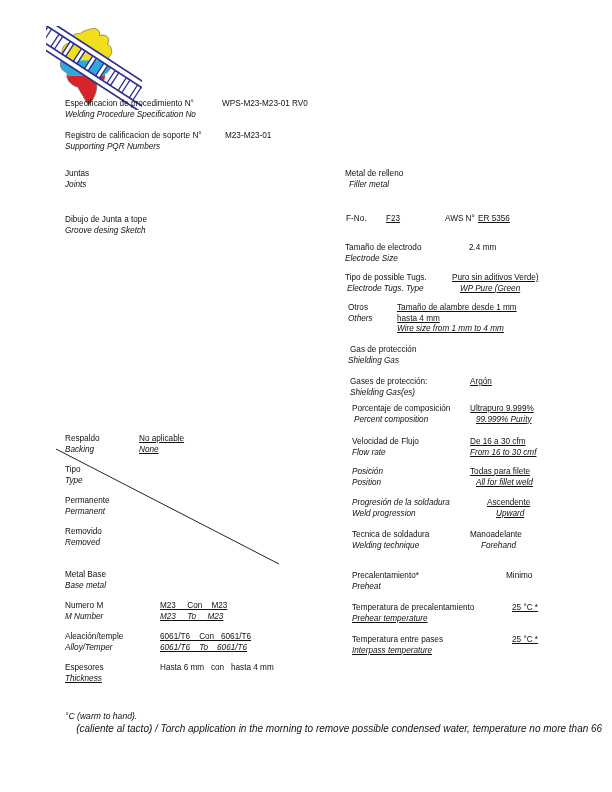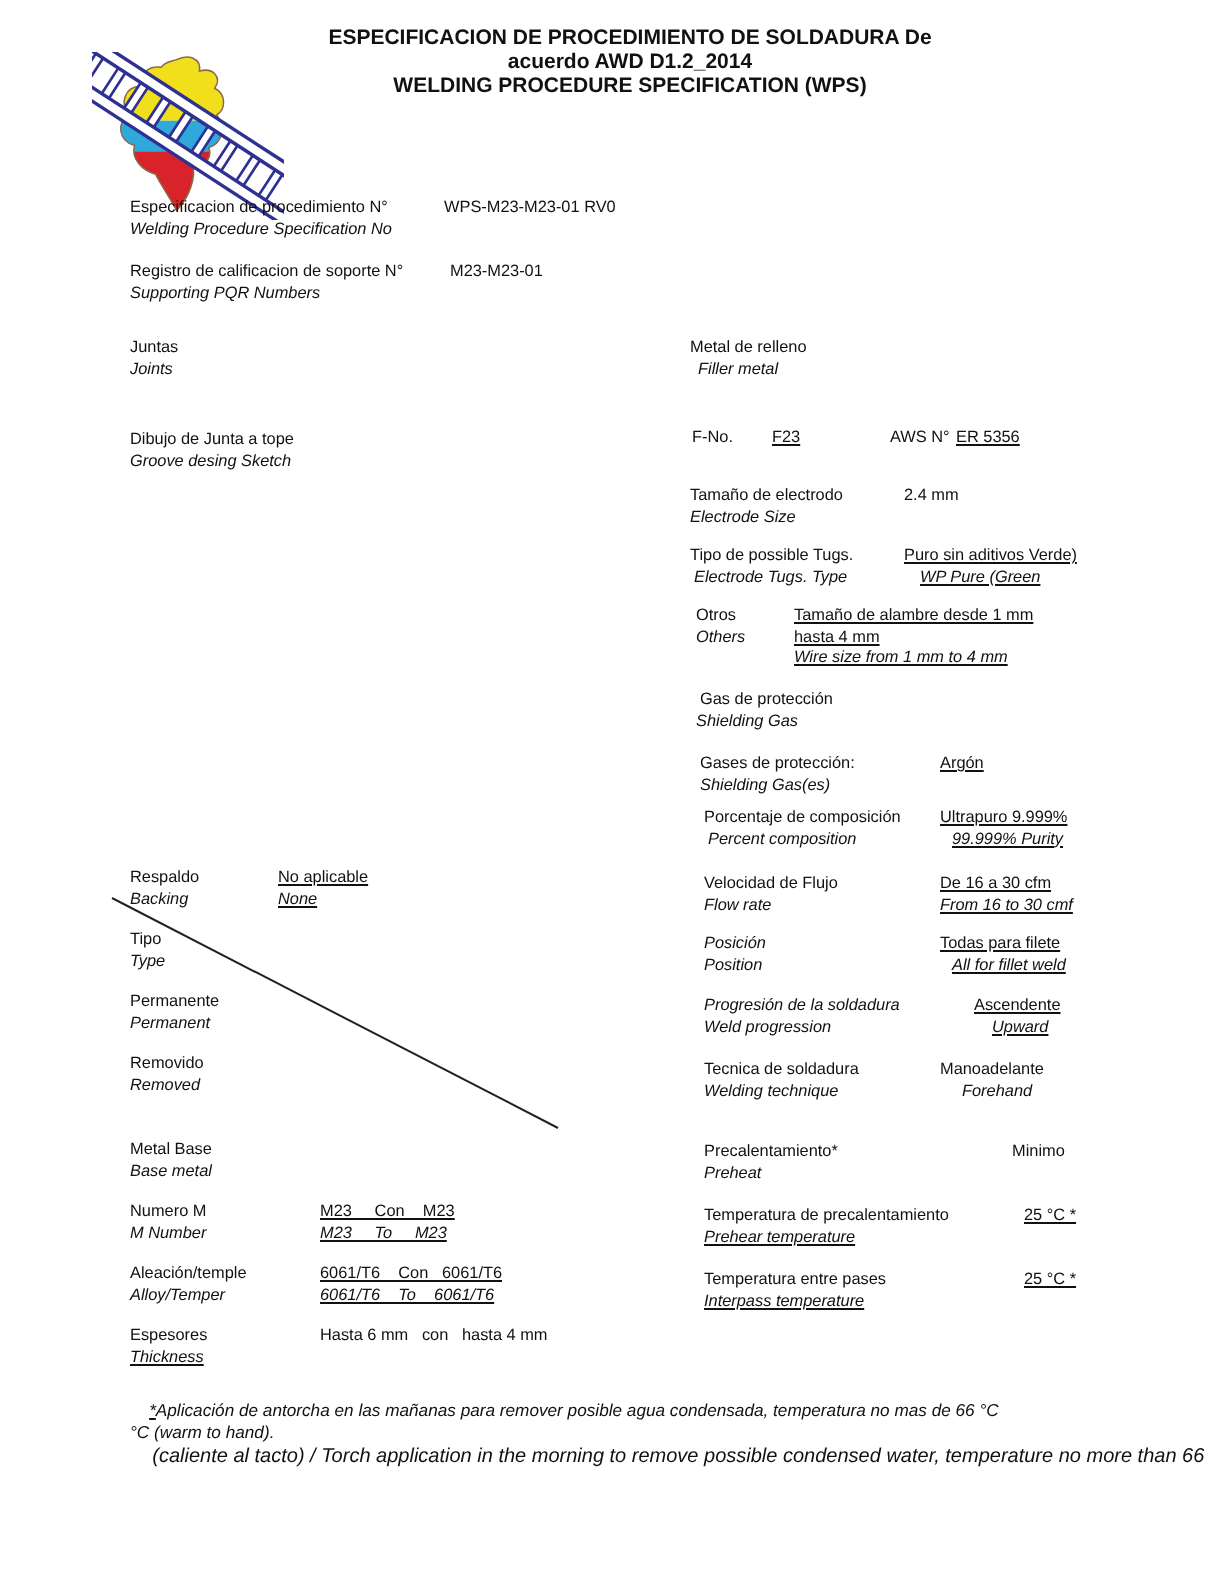--- a/index.html
+++ b/index.html
@@ -46,25 +46,20 @@
         <rect x="44" y="50" width="16" height="4.5" fill="#fff" stroke="#2E3192" stroke-width="1.4"></rect>
         <rect x="44" y="64" width="16" height="4.5" fill="#fff" stroke="#2E3192" stroke-width="1.4"></rect>
         <rect x="44" y="78" width="16" height="4.5" fill="#fff" stroke="#2E3192" stroke-width="1.4"></rect>
         <rect x="44" y="92" width="16" height="4.5" fill="#fff" stroke="#2E3192" stroke-width="1.4"></rect>
         <rect x="38" y="-26" width="6" height="138" fill="#fff" stroke="#2E3192" stroke-width="1.8"></rect>
         <rect x="60" y="-26" width="6" height="138" fill="#fff" stroke="#2E3192" stroke-width="1.8"></rect>
       </g>
     </svg>
   </div>
 
-  <div class="title">
-    <div>ESPECIFICACION DE PROCEDIMIENTO DE SOLDADURA De</div>
-    <div>acuerdo AWD D1.2_2014</div>
-    <div>WELDING PROCEDURE SPECIFICATION (WPS)</div>
-  </div>
 
   <div class="r b" style="left:65px;top:99px">Especificacion de procedimiento N°</div>
   <div class="r b" style="left:222px;top:99px">WPS-M23-M23-01 RV0</div>
   <div class="r i" style="left:65px;top:109.5px">Welding Procedure Specification No</div>
 
   <div class="r b" style="left:65px;top:131px">Registro de calificacion de soporte N°</div>
   <div class="r b" style="left:225px;top:131px">M23-M23-01</div>
   <div class="r i" style="left:65px;top:141.5px">Supporting PQR Numbers</div>
 
   <div class="r b" style="left:65px;top:169px">Juntas</div>
@@ -113,21 +108,21 @@
   <div class="r b" style="left:65px;top:663px">Espesores</div>
   <div class="r b" style="left:160px;top:663px">Hasta 6 mm   con   hasta 4 mm</div>
   <div class="r i u" style="left:65px;top:673.5px">Thickness</div>
 
   <div class="r" style="left:346px;top:214px">F-No.</div>
   <div class="r u" style="left:386px;top:214px">F23</div>
   <div class="r" style="left:445px;top:214px">AWS N°</div>
   <div class="r b u" style="left:478px;top:214px">ER 5356</div>
 
   <div class="r b" style="left:345px;top:243px">Tamaño de electrodo</div>
-  <div class="r b" style="left:452px;top:243px">2.4 mm</div>
+  <div class="r b" style="left:469px;top:243px">2.4 mm</div>
   <div class="r i" style="left:345px;top:253.5px">Electrode Size</div>
 
   <div class="r b" style="left:345px;top:273px">Tipo de possible Tugs.</div>
   <div class="r u" style="left:452px;top:273px">Puro sin aditivos Verde)</div>
   <div class="r i" style="left:347px;top:283.5px">Electrode Tugs. Type</div>
   <div class="r i u" style="left:460px;top:283.5px">WP Pure (Green</div>
 
   <div class="r b" style="left:348px;top:303px">Otros</div>
   <div class="r b u" style="left:397px;top:303px">Tamaño de alambre desde 1 mm</div>
   <div class="r i" style="left:348px;top:313.5px">Others</div>
@@ -171,21 +166,18 @@
   <div class="r i" style="left:352px;top:581.5px">Preheat</div>
 
   <div class="r b" style="left:352px;top:603px">Temperatura de precalentamiento</div>
   <div class="r u" style="left:512px;top:603px">25 °C *</div>
   <div class="r i u" style="left:352px;top:613.5px">Prehear temperature</div>
 
   <div class="r b" style="left:352px;top:635px">Temperatura entre pases</div>
   <div class="r u" style="left:512px;top:635px">25 °C *</div>
   <div class="r i u" style="left:352px;top:645.5px">Interpass temperature</div>
 
-  <div class="r" style="left:65px;top:690px;font-size:8.6px">
-    <span class="b i u">*</span><span class="b i">Aplicación de antorcha en las mañanas para remover posible agua condensada, temperatura no mas de 66 °C</span>
-  </div>
   <div class="r" style="left:65px;top:714px;font-size:10px">
     <span class="b i">(caliente al tacto</span><span class="i">) / Torch application in the morning to remove possible condensed water, temperature no more than 66</span>
   </div>
   <div class="r i" style="left:65px;top:711px;font-size:8.6px">°C (warm to hand).</div>
 
 </div>
 
 </body></html>

